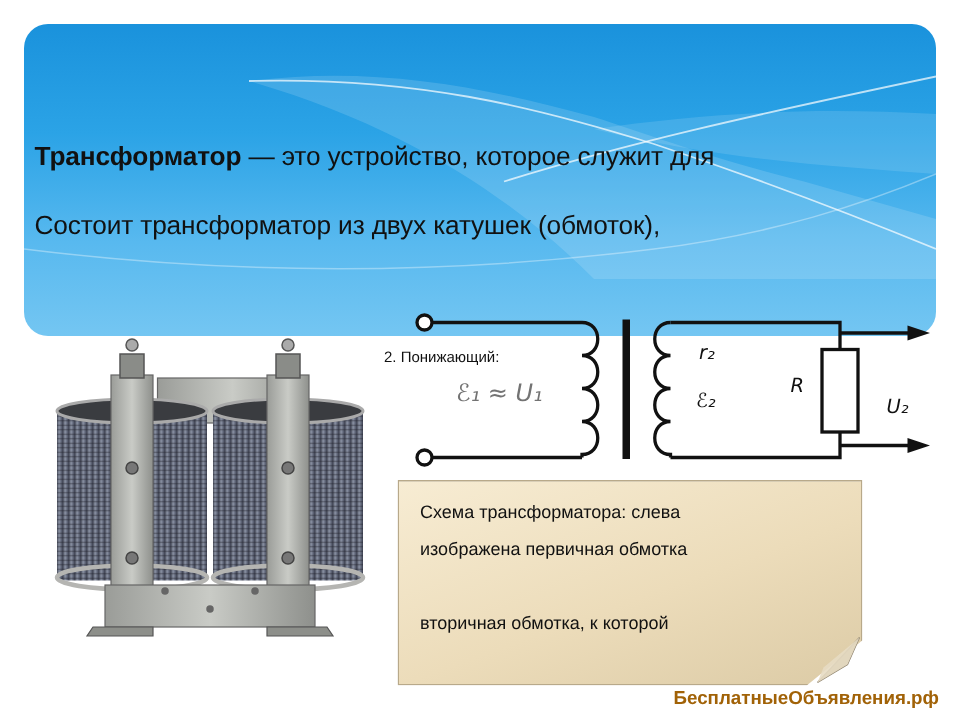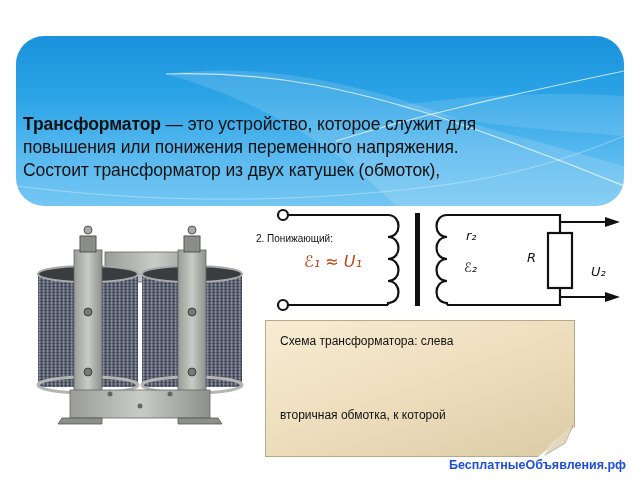--- a/index.html
+++ b/index.html
@@ -2,73 +2,72 @@
 <html><head>
 <meta charset="utf-8">
 <style>
   html, body { margin: 0; padding: 0; }
   body {
     width: 640px; height: 480px; position: relative; overflow: hidden;
     background: #ffffff;
     font-family: "Liberation Sans", sans-serif;
   }
   .banner {
-    position: absolute; left: 16px; top: 16px; width: 608px; height: 170px;
-    border-radius: 28px; overflow: hidden;
+    position: absolute; left: 16px; top: 16px; width: 608px; height: 208px;
+    border-radius: 16px; overflow: hidden;
     background: linear-gradient(180deg, #1a92dc 0%, #2ba3e6 35%, #58b9ef 70%, #74c6f2 100%);
-    margin-top: 20px;
   }
   .banner svg.waves { position: absolute; left: 0; top: 0; }
   .banner-text {
     position: absolute; left: 7px; top: 77px; width: 600px;
     font-size: 17.5px; line-height: 23px; color: #111;
     letter-spacing: -0.1px;
   }
   .banner-text b { font-weight: bold; }
   .photo { position: absolute; left: 30px; top: 222px; width: 220px; height: 210px; }
   .circuit { position: absolute; left: 270px; top: 200px; width: 370px; height: 115px; }
   .circuit-label {
     position: absolute; left: 256px; top: 233px; font-size: 10px; color: #111;
   }
   .formula {
     position: absolute; left: 304px; top: 252px; font-size: 16px; font-style: italic;
-    font-family: "DejaVu Sans", sans-serif; color: #c2410c;
+    font-family: "DejaVu Sans", sans-serif; color: #737373;
   }
   .sym { position: absolute; font-style: italic; font-family: "DejaVu Sans", sans-serif; color: #111; font-size: 13px; }
   .note {
     position: absolute; left: 265px; top: 320px; width: 308px; height: 135px;
     background: linear-gradient(160deg, #f7ecd3 0%, #ecdcba 55%, #dccba6 100%);
     border: 1px solid #b8a98a;
     box-shadow: 1px 1px 2px rgba(0,0,0,0.25);
     clip-path: polygon(0 0, 100% 0, 100% 78%, 88% 100%, 0 100%);
   }
   .note-text {
     position: absolute; left: 280px; top: 329px; width: 295px;
     font-size: 12px; line-height: 24.5px; color: #111;
   }
   .fold { position: absolute; left: 535px; top: 423px; }
   .watermark {
     position: absolute; right: 14px; top: 458px; font-size: 12.5px; font-weight: bold;
-    color: #1d4ed8;
+    color: #a16207;
   }
 </style>
 </head>
 <body>
 
 <div class="banner">
   <svg class="waves" width="608" height="170">
     <path d="M150 38 C 230 28, 300 40, 380 62 C 420 75, 460 90, 520 105 L 608 130 L 608 170 L 380 170 C 330 120, 260 70, 150 38 Z" fill="rgba(255,255,255,0.14)"></path>
     <path d="M150 38 C 260 35, 340 55, 420 80 C 480 100, 540 122, 608 150" stroke="rgba(255,255,255,0.7)" stroke-width="1.2" fill="none"></path>
     <path d="M320 105 C 400 80, 480 62, 608 35" stroke="rgba(255,255,255,0.7)" stroke-width="1.2" fill="none"></path>
     <path d="M380 70 C 450 60, 520 55, 608 60 L 608 100 C 540 95, 460 90, 380 70 Z" fill="rgba(255,255,255,0.12)"></path>
     <path d="M0 150 C 120 165, 260 170, 420 150 C 500 140, 560 120, 608 100" stroke="rgba(255,255,255,0.35)" stroke-width="1" fill="none"></path>
   </svg>
   <div class="banner-text">
     <b>Трансформатор</b><span> — это устройство, которое служит для</span><br>
-    <span>повышения или понижения переменного напряжения.</span><br>
+    <br>
     <span>Состоит трансформатор из двух катушек (обмоток),</span><br>
   </div>
 </div>
 
 <svg class="photo" viewBox="0 0 220 210">
   <defs>
     <linearGradient id="coil" x1="0" x2="1" y1="0" y2="0">
       <stop offset="0" stop-color="#4a4e5c"></stop>
       <stop offset="0.35" stop-color="#8c93a6"></stop>
       <stop offset="0.6" stop-color="#6e7587"></stop>
@@ -148,18 +147,18 @@
 <div class="sym" style="left:527px;top:250px;">R</div>
 <div class="sym" style="left:591px;top:264px;">U₂</div>
 
 <div class="note"></div>
 <svg class="fold" width="40" height="34">
   <polygon points="38,2 10,32 30,20" fill="#b7aa8e" stroke="#8f8470" stroke-width="0.8"></polygon>
   <polygon points="38,2 30,20 10,32 14,22" fill="#e7dcc3" opacity="0.9"></polygon>
 </svg>
 <div class="note-text">
   <span>Схема трансформатора: слева</span><br>
-  <br>
+  <span>изображена первичная обмотка</span><br>
   <br>
   <span>вторичная обмотка, к которой</span><br>
 </div>
 
 <div class="watermark">БесплатныеОбъявления.рф</div>
 
 </body></html>

